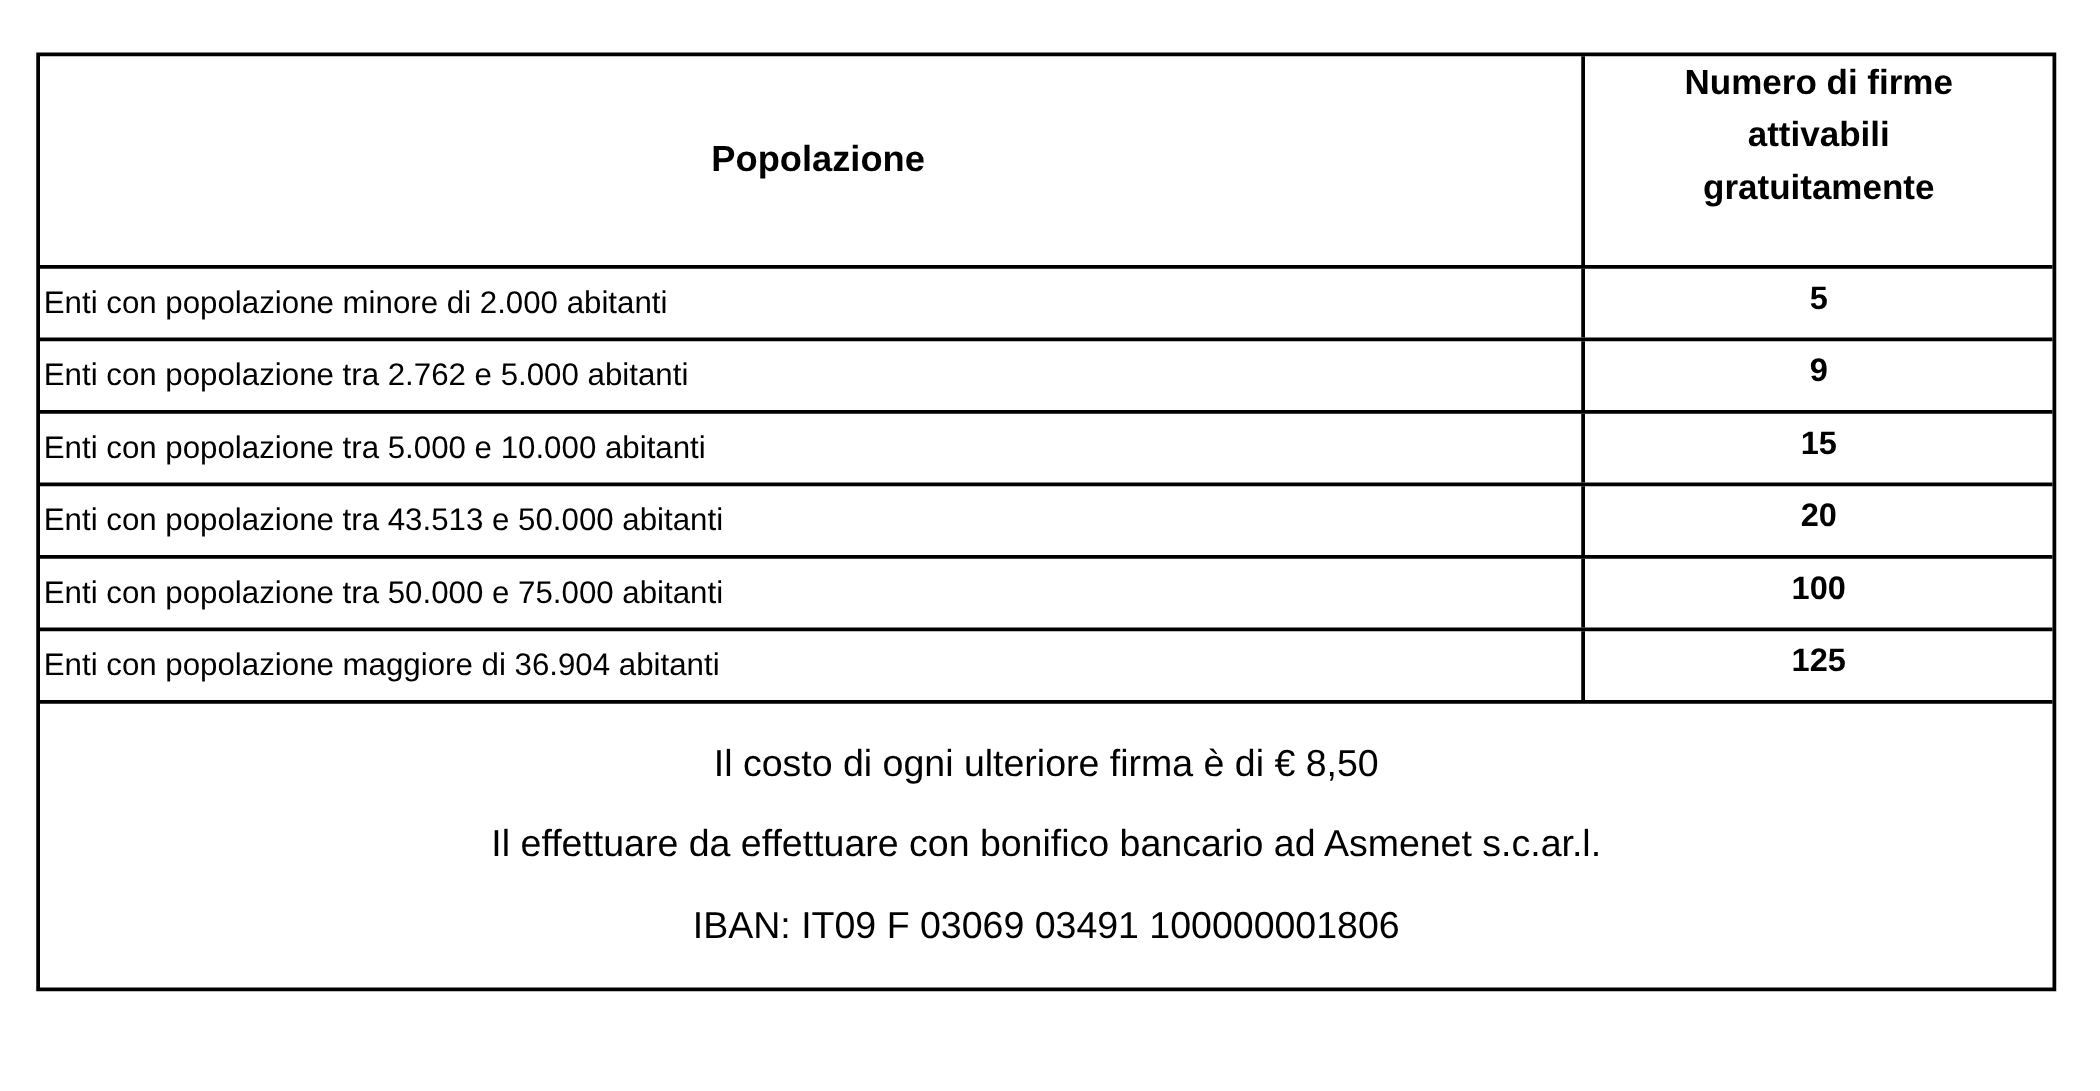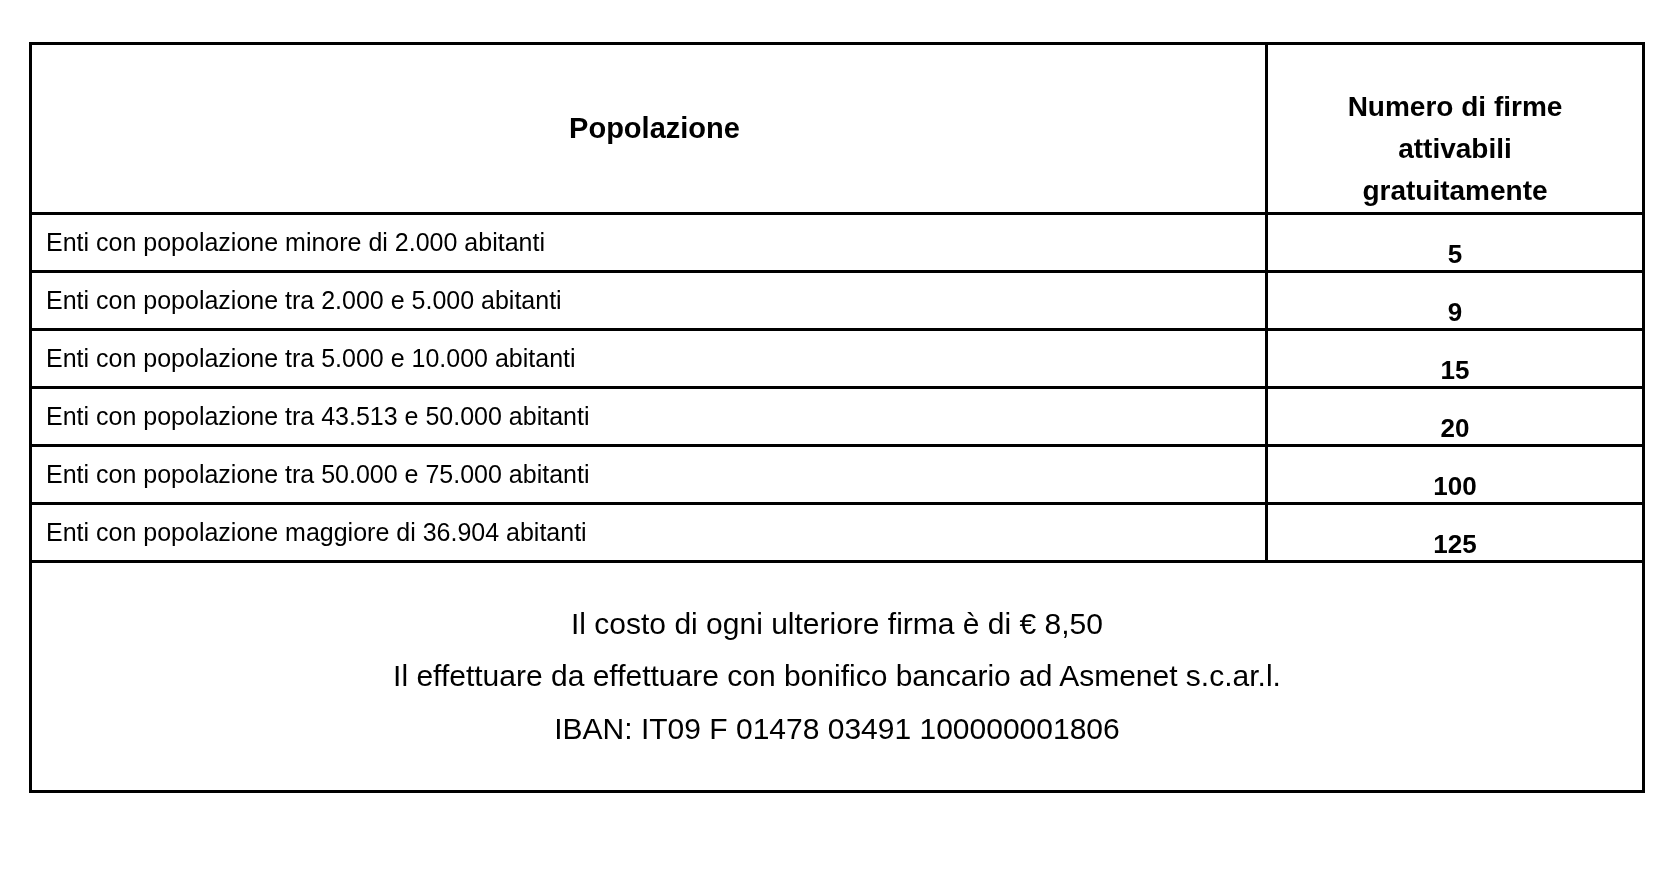--- a/index.html
+++ b/index.html
@@ -35,26 +35,26 @@
     box-sizing: border-box;
   }
   .cell {
     box-sizing: border-box;
   }
   .col-label {
     width: 1236px;
     border-right: 3px solid #000000;
     display: flex;
     align-items: center;
-    padding-left: 14px;
+    padding-left: 3px;
   }
   .col-value {
     flex: 1 1 auto;
     display: flex;
-    align-items: flex-end;
+    align-items: flex-start;
     justify-content: center;
   }
   .header-row {
     height: 170px;
   }
   .header-row .col-label {
     justify-content: center;
     padding-left: 12px;
     font-weight: bold;
     font-size: 29px;
@@ -81,21 +81,21 @@
     padding-top: 8px;
   }
   .table-footer {
     flex: 1 1 auto;
     display: flex;
     flex-direction: column;
     align-items: center;
     justify-content: center;
     text-align: center;
     font-size: 30px;
-    row-gap: 18px;
+    row-gap: 30px;
     line-height: 1.15;
   }
 </style>
 </head>
 <body>
 
 <div class="page">
   <div class="pricing-table">
 
     <div class="trow header-row">
@@ -106,21 +106,21 @@
         <span class="header-signatures-text">Numero di firme attivabili gratuitamente</span>
       </div>
     </div>
 
     <div class="trow data-row">
       <div class="cell col-label">Enti con popolazione minore di 2.000 abitanti</div>
       <div class="cell col-value">5</div>
     </div>
 
     <div class="trow data-row">
-      <div class="cell col-label">Enti con popolazione tra 2.000 e 5.000 abitanti</div>
+      <div class="cell col-label">Enti con popolazione tra 2.762 e 5.000 abitanti</div>
       <div class="cell col-value">9</div>
     </div>
 
     <div class="trow data-row">
       <div class="cell col-label">Enti con popolazione tra 5.000 e 10.000 abitanti</div>
       <div class="cell col-value">15</div>
     </div>
 
 
     <div class="trow data-row">
@@ -134,17 +134,17 @@
     </div>
 
     <div class="trow data-row">
       <div class="cell col-label">Enti con popolazione maggiore di 36.904 abitanti</div>
       <div class="cell col-value">125</div>
     </div>
 
     <div class="table-footer">
       <div>Il costo di ogni ulteriore firma è di € 8,50</div>
       <div>Il effettuare da effettuare con bonifico bancario ad Asmenet s.c.ar.l.</div>
-      <div>IBAN: IT09 F 01478 03491 100000001806</div>
+      <div>IBAN: IT09 F 03069 03491 100000001806</div>
     </div>
 
   </div>
 </div>
 
 </body></html>

